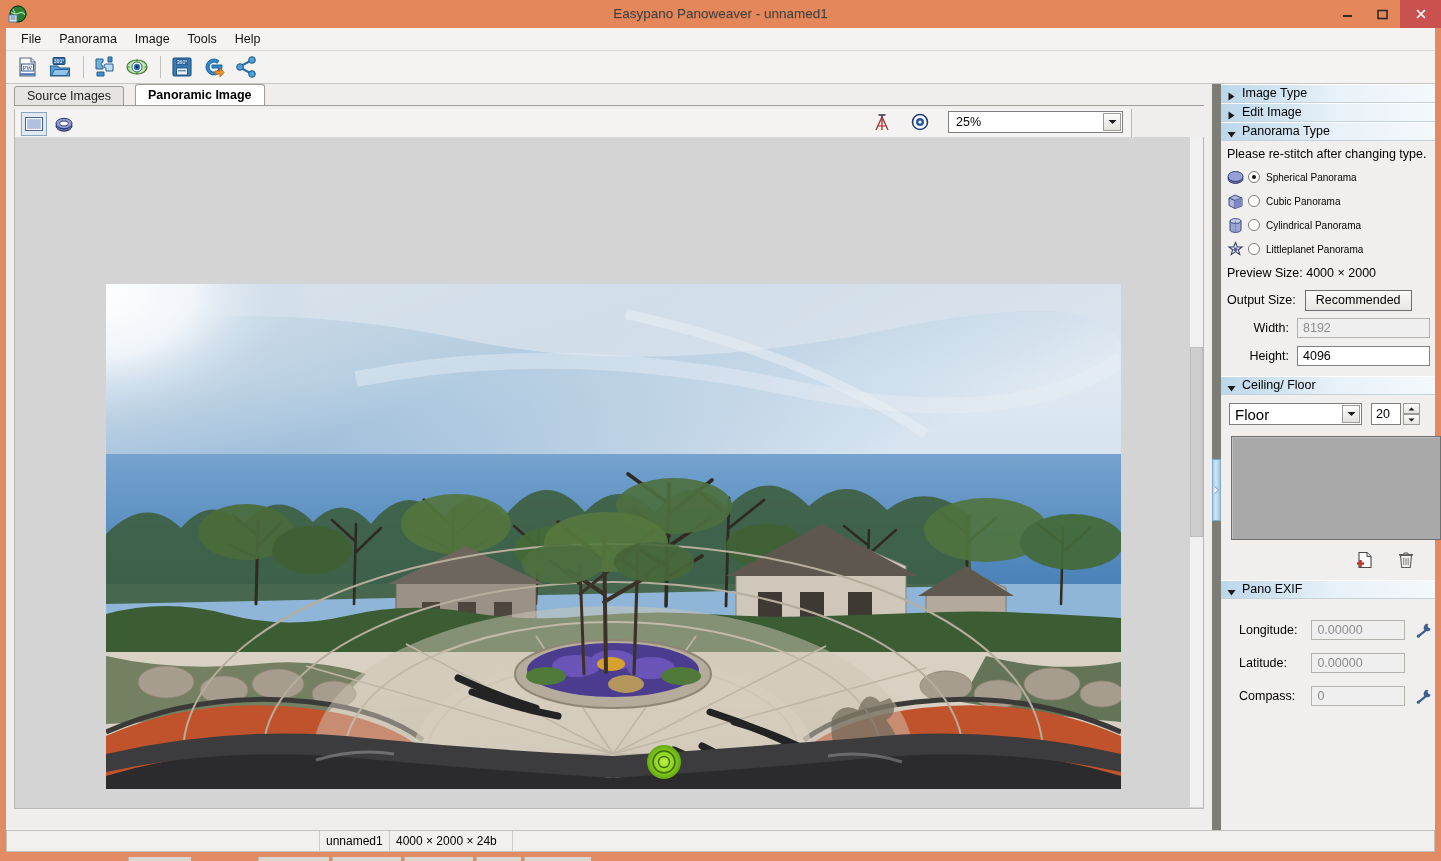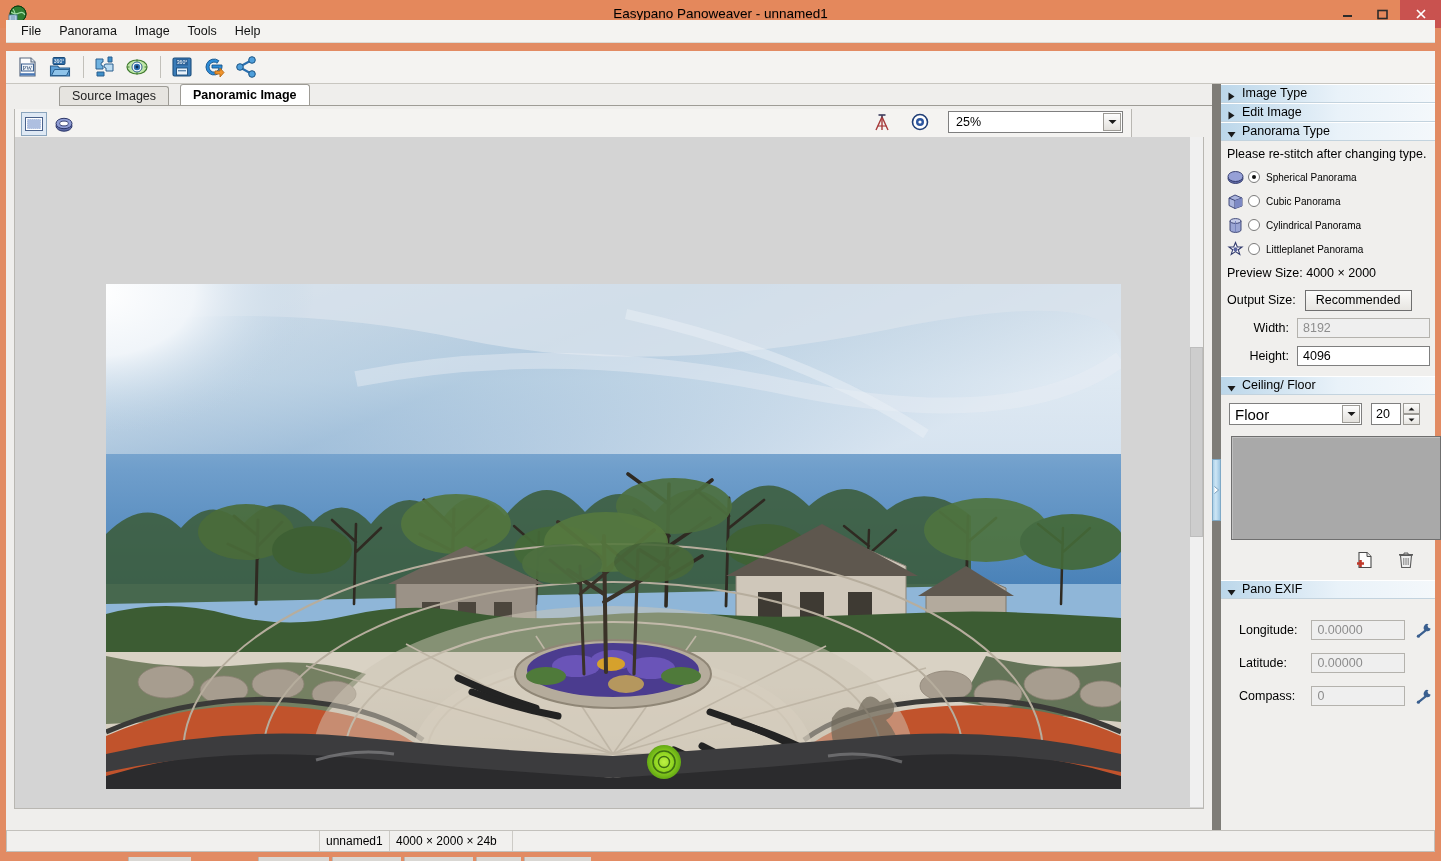--- a/index.html
+++ b/index.html
@@ -11,30 +11,30 @@
     font-size:12px;color:#000;
     -webkit-font-smoothing:antialiased;
   }
 
   
   #app{position:absolute;left:0;top:0;width:1441px;height:861px;}
   #titlebar{position:absolute;left:0;top:0;width:1441px;height:28px;
     background:#e4885c;}
   #title-icon{position:absolute;left:8px;top:4px;width:20px;height:20px;}
   #title-text{position:absolute;left:0;top:0;width:1441px;height:28px;
-    line-height:28px;text-align:center;font-size:13.5px;color:#000000;
+    line-height:28px;text-align:center;font-size:13.5px;color:#404040;
     text-shadow:0 1px 0 rgba(0,0,0,.12);}
   .winbtn{position:absolute;top:0;height:28px;width:35px;cursor:default;
     display:flex;align-items:center;justify-content:center;}
   #btn-min{right:76px;} #btn-max{right:41px;}
   #btn-close{right:0;width:41px;background:#c9524f;}
   .winbtn svg{display:block;}
 
   
-  #menubar{position:absolute;left:6px;top:20px;width:1429px;height:23px;
+  #menubar{position:absolute;left:6px;top:28px;width:1429px;height:23px;
     background:#f4f3f1;border-bottom:1px solid #dcdad5;
     display:flex;align-items:center;padding-left:6px;box-sizing:border-box;}
   .menu-item{padding:3px 9px 4px 9px;font-size:12.5px;color:#111;cursor:default;}
 
   
   #toolbar{position:absolute;left:6px;top:51px;width:1429px;height:33px;
     background:#f4f3f1;border-bottom:1px solid #c8c6c0;
     display:flex;align-items:center;padding-left:8px;box-sizing:border-box;}
   .tb-btn{width:26px;height:26px;margin-right:4px;display:flex;
     align-items:center;justify-content:center;cursor:default;border:1px solid transparent;}
@@ -48,21 +48,21 @@
     background:#7e7c77;}
   #splitter-grip{position:absolute;left:0px;top:375px;width:9px;height:62px;
     background:linear-gradient(to right,#a9cfe8,#cde6f5 40%,#9dc6e2);
     border:1px solid #7fa9c6;box-sizing:border-box;
     display:flex;align-items:center;justify-content:center;}
   #rightpane{position:absolute;left:1215px;top:0;width:214px;height:746px;
     background:#f0efed;}
 
   
   #tabstrip{position:absolute;left:8px;top:0;width:1190px;height:21px;
-    border-bottom:1px solid #9e9c96;margin-left:45px;}
+    border-bottom:1px solid #9e9c96;}
   .tab{position:absolute;top:0;height:21px;line-height:20px;
     padding:0 12px;font-size:12.5px;box-sizing:border-box;
     border:1px solid #9e9c96;border-bottom:none;
     border-radius:3px 3px 0 0;cursor:default;}
   .tab.inactive{background:#e6e4e0;color:#222;top:2px;height:19px;line-height:18px;}
   .tab.active{background:#ffffff;color:#000;font-weight:bold;}
 
   
   #viewbar{position:absolute;left:8px;top:25px;width:1118px;height:28px;
     background:#f4f3f1;border-left:1px solid #b9b7b2;border-right:1px solid #b9b7b2;

